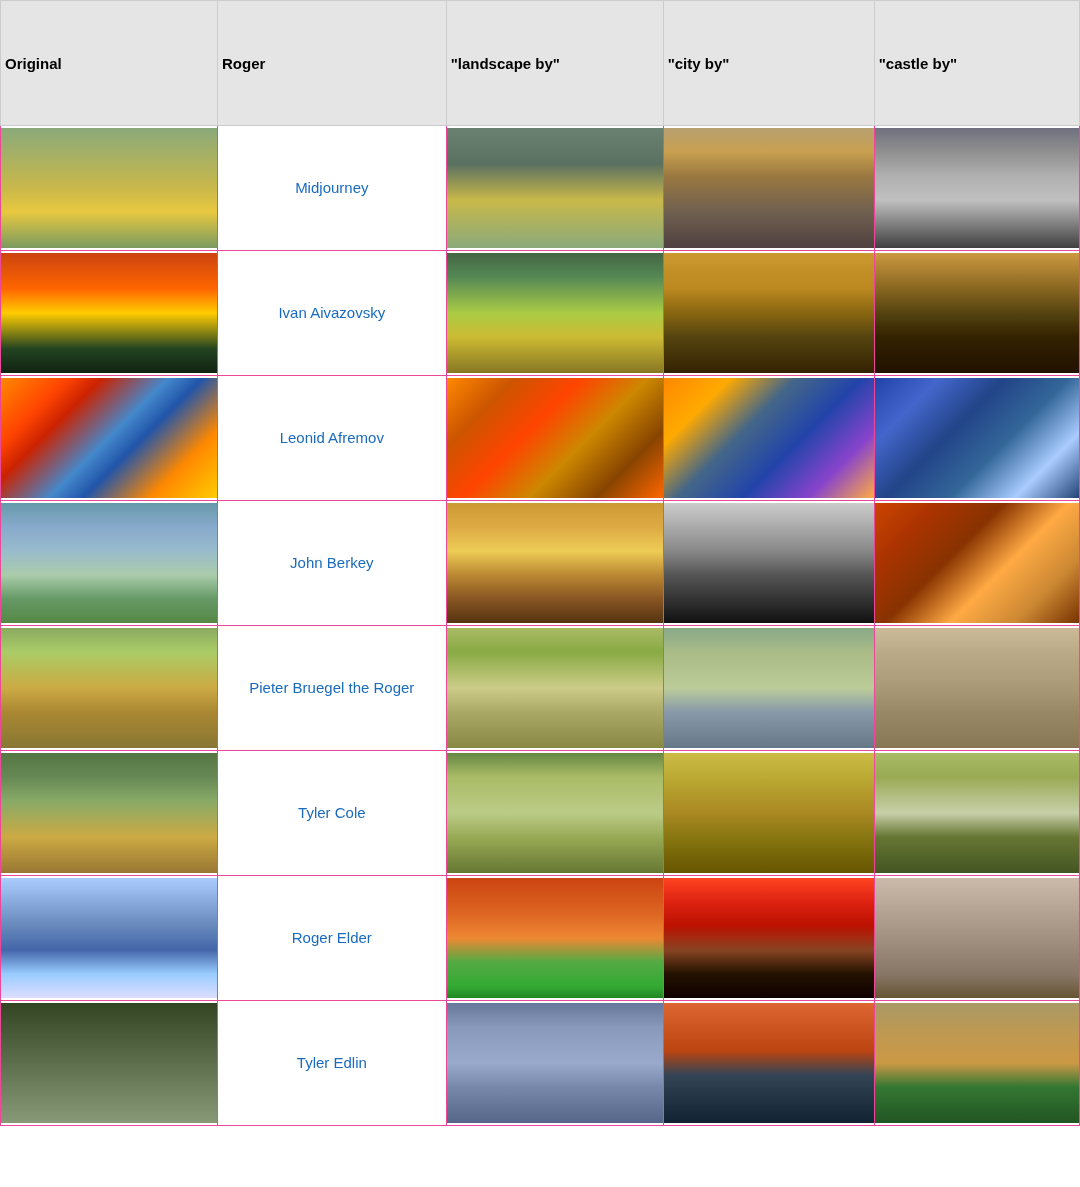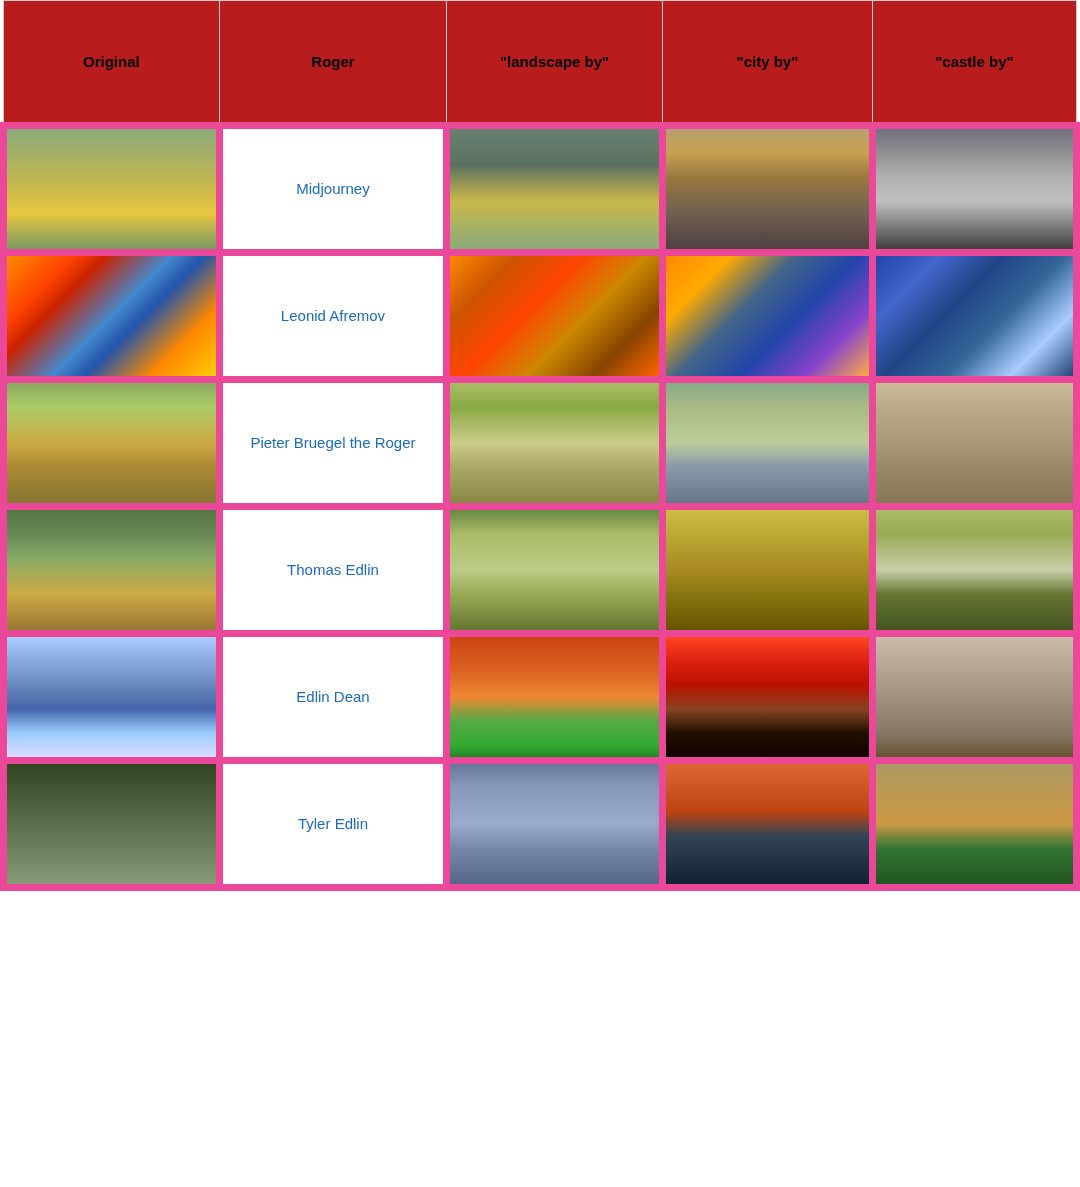--- a/index.html
+++ b/index.html
@@ -8,28 +8,28 @@
       background: #fff;
       width: 1080px;
     }
     table {
       width: 1080px;
       border-collapse: collapse;
       table-layout: fixed;
     }
     th {
       border: 1px solid #ccc;
-      text-align: center;
+      text-align: left;
       font-weight: bold;
       font-size: 15px;
       padding: 10px 4px;
-      background: #b91c1c;
+      background: #e5e5e5;
     }
     td {
-      border: 7px solid #ec4899;
+      border: 1px solid #ec4899;
       text-align: center;
       vertical-align: middle;
       padding: 0;
     }
     td.artist-cell {
       padding: 10px 4px;
     }
     .artist-link {
       color: #1a6bbf;
       text-decoration: none;
@@ -84,68 +84,98 @@
         </td>
         <td>
           <div class="art-img" style="background: linear-gradient(rgb(184, 160, 112) 0%, rgb(200, 160, 80) 20%, rgb(154, 120, 64) 40%, rgb(112, 96, 80) 70%, rgb(80, 64, 64) 100%);"></div>
         </td>
         <td>
           <div class="art-img" style="background: linear-gradient(rgb(112, 112, 128) 0%, rgb(144, 144, 144) 20%, rgb(176, 176, 176) 40%, rgb(192, 192, 192) 60%, rgb(128, 128, 128) 80%, rgb(64, 64, 64) 100%);"></div>
         </td>
       </tr>
       <tr>
         <td>
+          <div class="art-img" style="background: linear-gradient(rgb(204, 68, 16) 0%, rgb(255, 102, 0) 30%, rgb(255, 204, 0) 50%, rgb(34, 68, 34) 80%, rgb(17, 34, 17) 100%);"></div>
+        </td>
+        <td class="artist-cell"><a class="artist-link" href="#">Ivan Aivazovsky</a></td>
+        <td>
+          <div class="art-img" style="background: linear-gradient(rgb(68, 102, 68) 0%, rgb(85, 136, 85) 20%, rgb(170, 204, 68) 50%, rgb(204, 187, 51) 70%, rgb(136, 119, 34) 100%);"></div>
+        </td>
+        <td>
+          <div class="art-img" style="background: linear-gradient(rgb(204, 153, 48) 0%, rgb(187, 136, 32) 30%, rgb(136, 102, 16) 50%, rgb(85, 68, 16) 70%, rgb(51, 34, 0) 100%);"></div>
+        </td>
+        <td>
+          <div class="art-img" style="background: linear-gradient(rgb(204, 153, 64) 0%, rgb(136, 102, 32) 30%, rgb(85, 68, 16) 50%, rgb(51, 34, 0) 70%, rgb(34, 17, 0) 100%);"></div>
+        </td>
+      </tr>
+      <tr>
+        <td>
           <div class="art-img" style="background: linear-gradient(135deg, rgb(255, 136, 0) 0%, rgb(255, 68, 0) 20%, rgb(204, 34, 0) 30%, rgb(68, 136, 204) 50%, rgb(34, 85, 170) 60%, rgb(255, 136, 0) 80%, rgb(255, 204, 0) 100%);"></div>
         </td>
         <td class="artist-cell"><a class="artist-link" href="#">Leonid Afremov</a></td>
         <td>
           <div class="art-img" style="background: linear-gradient(135deg, rgb(255, 136, 0) 0%, rgb(204, 85, 0) 20%, rgb(255, 68, 0) 40%, rgb(204, 136, 0) 60%, rgb(136, 68, 0) 80%, rgb(255, 102, 0) 100%);"></div>
         </td>
         <td>
           <div class="art-img" style="background: linear-gradient(135deg, rgb(255, 136, 0) 0%, rgb(255, 170, 0) 20%, rgb(68, 102, 136) 40%, rgb(34, 68, 170) 60%, rgb(136, 68, 204) 80%, rgb(255, 170, 68) 100%);"></div>
         </td>
         <td>
           <div class="art-img" style="background: linear-gradient(135deg, rgb(34, 68, 170) 0%, rgb(68, 102, 204) 20%, rgb(34, 68, 136) 40%, rgb(51, 102, 153) 60%, rgb(170, 204, 255) 80%, rgb(34, 68, 119) 100%);"></div>
         </td>
       </tr>
       <tr>
         <td>
+          <div class="art-img" style="background: linear-gradient(rgb(102, 153, 170) 0%, rgb(136, 170, 204) 20%, rgb(153, 187, 204) 40%, rgb(170, 204, 170) 60%, rgb(102, 153, 102) 80%, rgb(85, 136, 68) 100%);"></div>
+        </td>
+        <td class="artist-cell"><a class="artist-link" href="#">John Berkey</a></td>
+        <td>
+          <div class="art-img" style="background: linear-gradient(rgb(204, 153, 51) 0%, rgb(221, 170, 68) 20%, rgb(238, 204, 85) 40%, rgb(187, 136, 51) 60%, rgb(136, 85, 34) 80%, rgb(85, 51, 17) 100%);"></div>
+        </td>
+        <td>
+          <div class="art-img" style="background: linear-gradient(rgb(204, 204, 204) 0%, rgb(170, 170, 170) 20%, rgb(136, 136, 136) 40%, rgb(85, 85, 85) 60%, rgb(51, 51, 51) 80%, rgb(17, 17, 17) 100%);"></div>
+        </td>
+        <td>
+          <div class="art-img" style="background: linear-gradient(135deg, rgb(204, 68, 0) 0%, rgb(170, 51, 0) 20%, rgb(136, 51, 0) 40%, rgb(255, 170, 68) 60%, rgb(204, 136, 51) 80%, rgb(119, 51, 0) 100%);"></div>
+        </td>
+      </tr>
+      <tr>
+        <td>
           <div class="art-img" style="background: linear-gradient(rgb(138, 170, 96) 0%, rgb(170, 204, 102) 20%, rgb(204, 170, 68) 50%, rgb(170, 136, 51) 70%, rgb(136, 119, 51) 100%);"></div>
         </td>
         <td class="artist-cell"><a class="artist-link" href="#">Pieter Bruegel the Roger</a></td>
         <td>
           <div class="art-img" style="background: linear-gradient(rgb(170, 187, 102) 0%, rgb(136, 170, 68) 20%, rgb(204, 204, 136) 50%, rgb(170, 170, 102) 70%, rgb(136, 136, 68) 100%);"></div>
         </td>
         <td>
           <div class="art-img" style="background: linear-gradient(rgb(136, 170, 136) 0%, rgb(170, 187, 136) 20%, rgb(187, 204, 153) 50%, rgb(136, 153, 170) 70%, rgb(102, 119, 136) 100%);"></div>
         </td>
         <td>
           <div class="art-img" style="background: linear-gradient(rgb(204, 187, 153) 0%, rgb(187, 170, 136) 20%, rgb(170, 153, 119) 50%, rgb(153, 136, 102) 70%, rgb(136, 119, 85) 100%);"></div>
         </td>
       </tr>
       <tr>
         <td>
           <div class="art-img" style="background: linear-gradient(rgb(85, 119, 68) 0%, rgb(102, 136, 85) 20%, rgb(136, 170, 102) 40%, rgb(204, 170, 68) 70%, rgb(153, 119, 51) 100%);"></div>
         </td>
-        <td class="artist-cell"><a class="artist-link" href="#">Thomas Edlin</a></td>
+        <td class="artist-cell"><a class="artist-link" href="#">Tyler Cole</a></td>
         <td>
           <div class="art-img" style="background: linear-gradient(rgb(102, 136, 68) 0%, rgb(170, 187, 102) 20%, rgb(187, 204, 136) 50%, rgb(153, 170, 85) 70%, rgb(102, 119, 51) 100%);"></div>
         </td>
         <td>
           <div class="art-img" style="background: linear-gradient(rgb(204, 187, 68) 0%, rgb(187, 170, 51) 20%, rgb(170, 136, 34) 50%, rgb(136, 119, 17) 70%, rgb(102, 85, 0) 100%);"></div>
         </td>
         <td>
           <div class="art-img" style="background: linear-gradient(rgb(170, 187, 102) 0%, rgb(153, 170, 85) 20%, rgba(136, 153, 68, 0.467) 50%, rgb(102, 119, 51) 70%, rgb(68, 85, 34) 100%);"></div>
         </td>
       </tr>
       <tr>
         <td>
           <div class="art-img" style="background: linear-gradient(rgb(170, 204, 255) 0%, rgb(136, 170, 221) 20%, rgb(102, 136, 187) 40%, rgb(68, 102, 170) 60%, rgb(153, 204, 255) 80%, rgb(221, 221, 255) 100%);"></div>
         </td>
-        <td class="artist-cell"><a class="artist-link" href="#">Edlin Dean</a></td>
+        <td class="artist-cell"><a class="artist-link" href="#">Roger Elder</a></td>
         <td>
           <div class="art-img" style="background: linear-gradient(rgb(204, 68, 17) 0%, rgb(221, 102, 34) 30%, rgb(238, 136, 51) 50%, rgb(85, 170, 68) 70%, rgb(51, 170, 51) 90%, rgb(34, 136, 34) 100%);"></div>
         </td>
         <td>
           <div class="art-img" style="background: linear-gradient(rgb(255, 68, 34) 0%, rgb(221, 34, 17) 20%, rgb(187, 17, 0) 40%, rgb(136, 68, 34) 60%, rgb(34, 17, 0) 80%, rgb(17, 0, 0) 100%);"></div>
         </td>
         <td>
           <div class="art-img" style="background: linear-gradient(rgb(204, 187, 170) 0%, rgb(187, 170, 153) 20%, rgb(170, 153, 136) 40%, rgb(153, 136, 119) 60%, rgb(136, 119, 102) 80%, rgb(102, 85, 51) 100%);"></div>
         </td>
       </tr>

